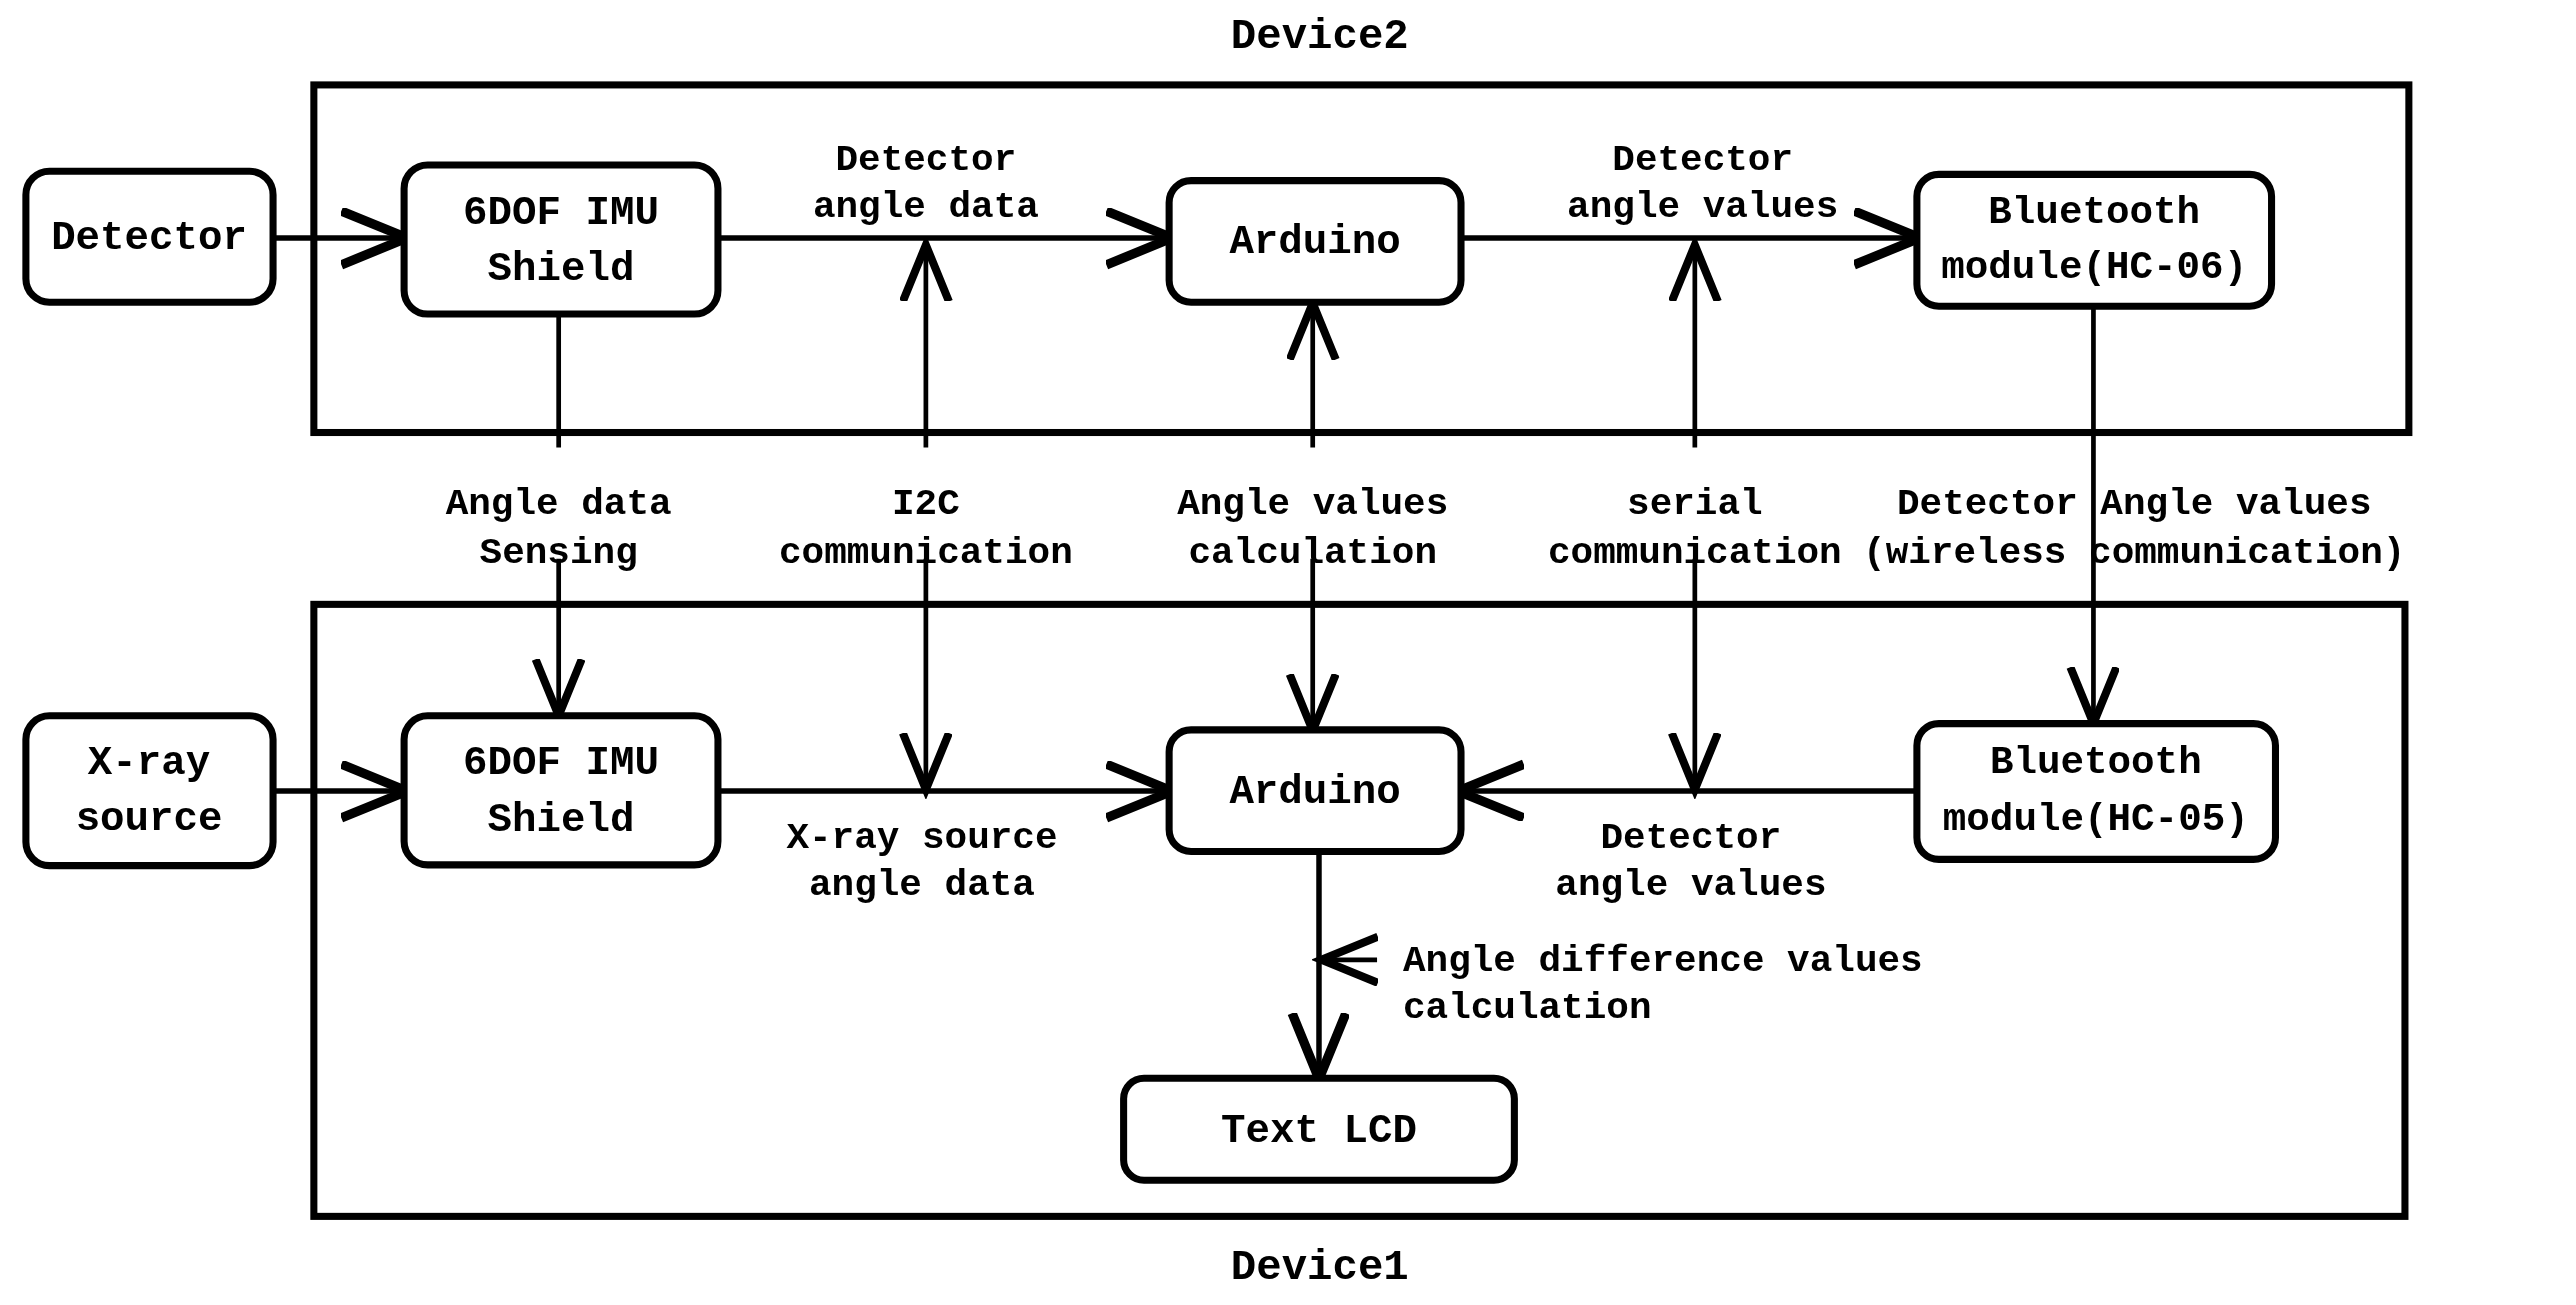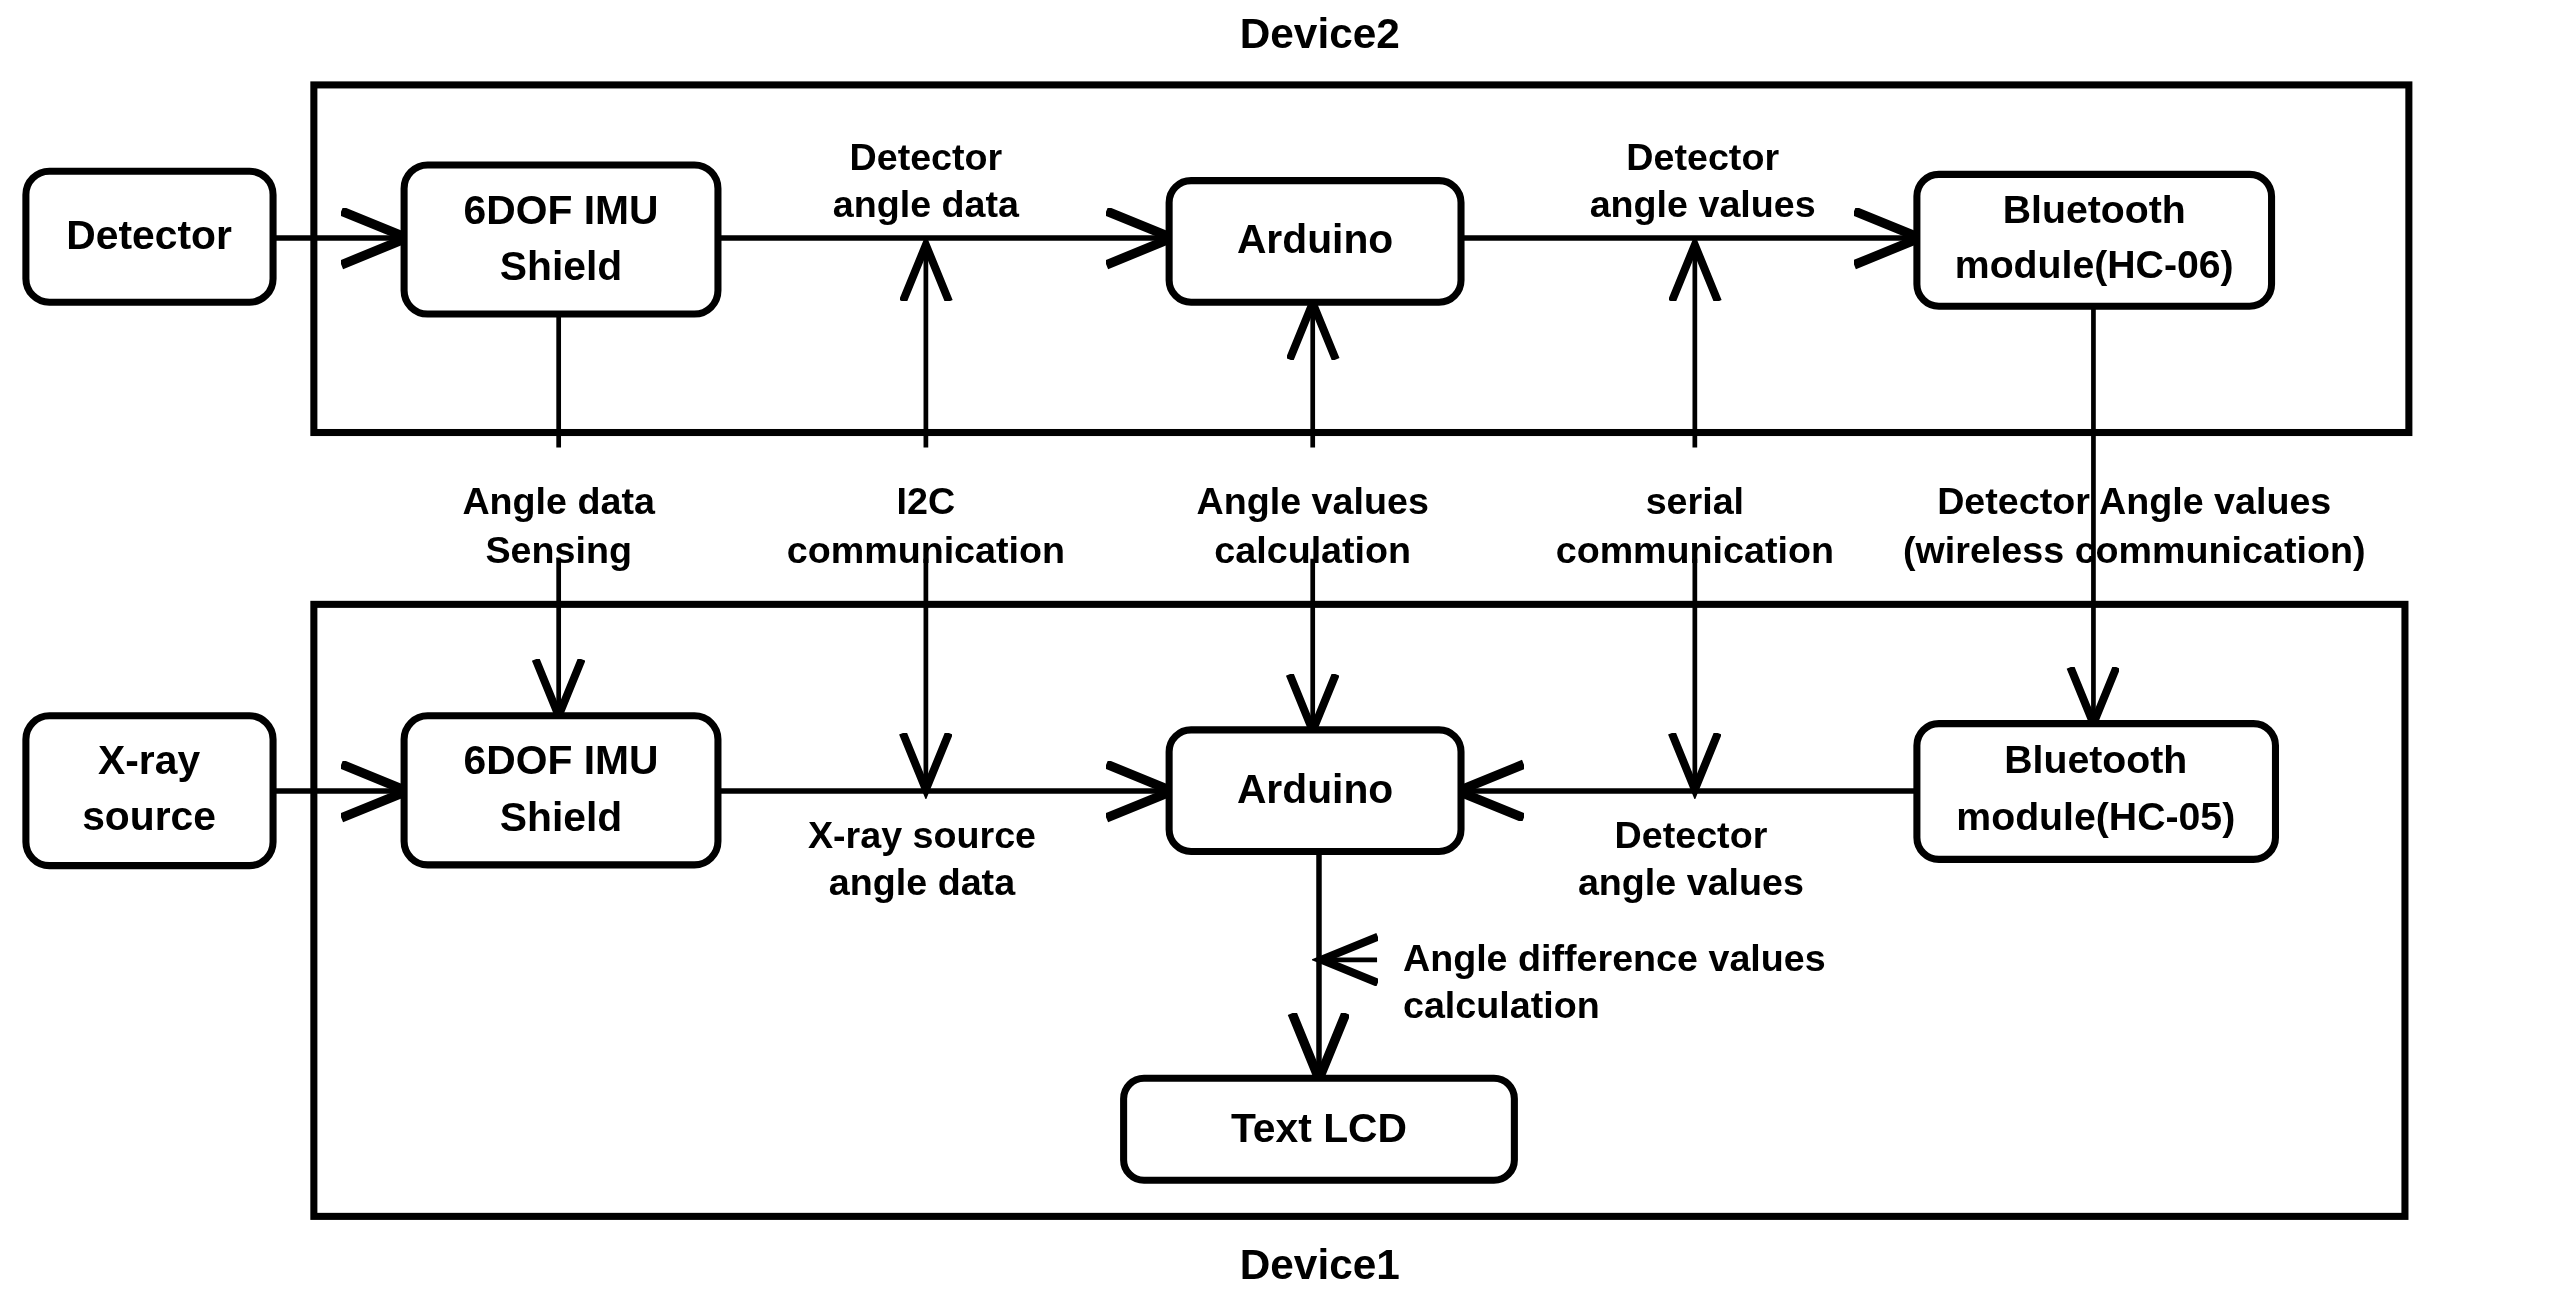--- a/index.html
+++ b/index.html
@@ -1,18 +1,18 @@
 <!DOCTYPE html>
 <html style="font-size:12.6px"><head>
 <meta charset="utf-8">
 <style>
   html,body{margin:0;padding:0;background:#ffffff;}
   body{width:2576px;height:1306px;overflow:hidden;
        font-family:"Liberation Sans","DejaVu Sans",sans-serif;}
-  #stage{position:relative;width:2576px;height:1174px;background:#fff;}
+  #stage{position:relative;width:2576px;height:1174px;background:#fff;font-family:Liberation Mono, monospace;}
   svg{position:absolute;top:0;left:0;width:2576px;height:1306px;}
   .box-label{font-weight:700;fill:#000;text-anchor:middle;dominant-baseline:middle;}
   .edge-label{font-weight:700;fill:#000;text-anchor:middle;dominant-baseline:middle;}
   .edge-label-left{font-weight:700;fill:#000;text-anchor:start;dominant-baseline:middle;}
   .group-title{font-weight:700;fill:#000;text-anchor:middle;dominant-baseline:middle;}
   .rbox{fill:#ffffff;stroke:#000000;stroke-width:9;}
   .gbox{fill:none;stroke:#000000;stroke-width:9;}
   .conn{stroke:#000000;stroke-width:7;fill:none;}
   .conn-thin{stroke:#000000;stroke-width:6;fill:none;}
 </style>

